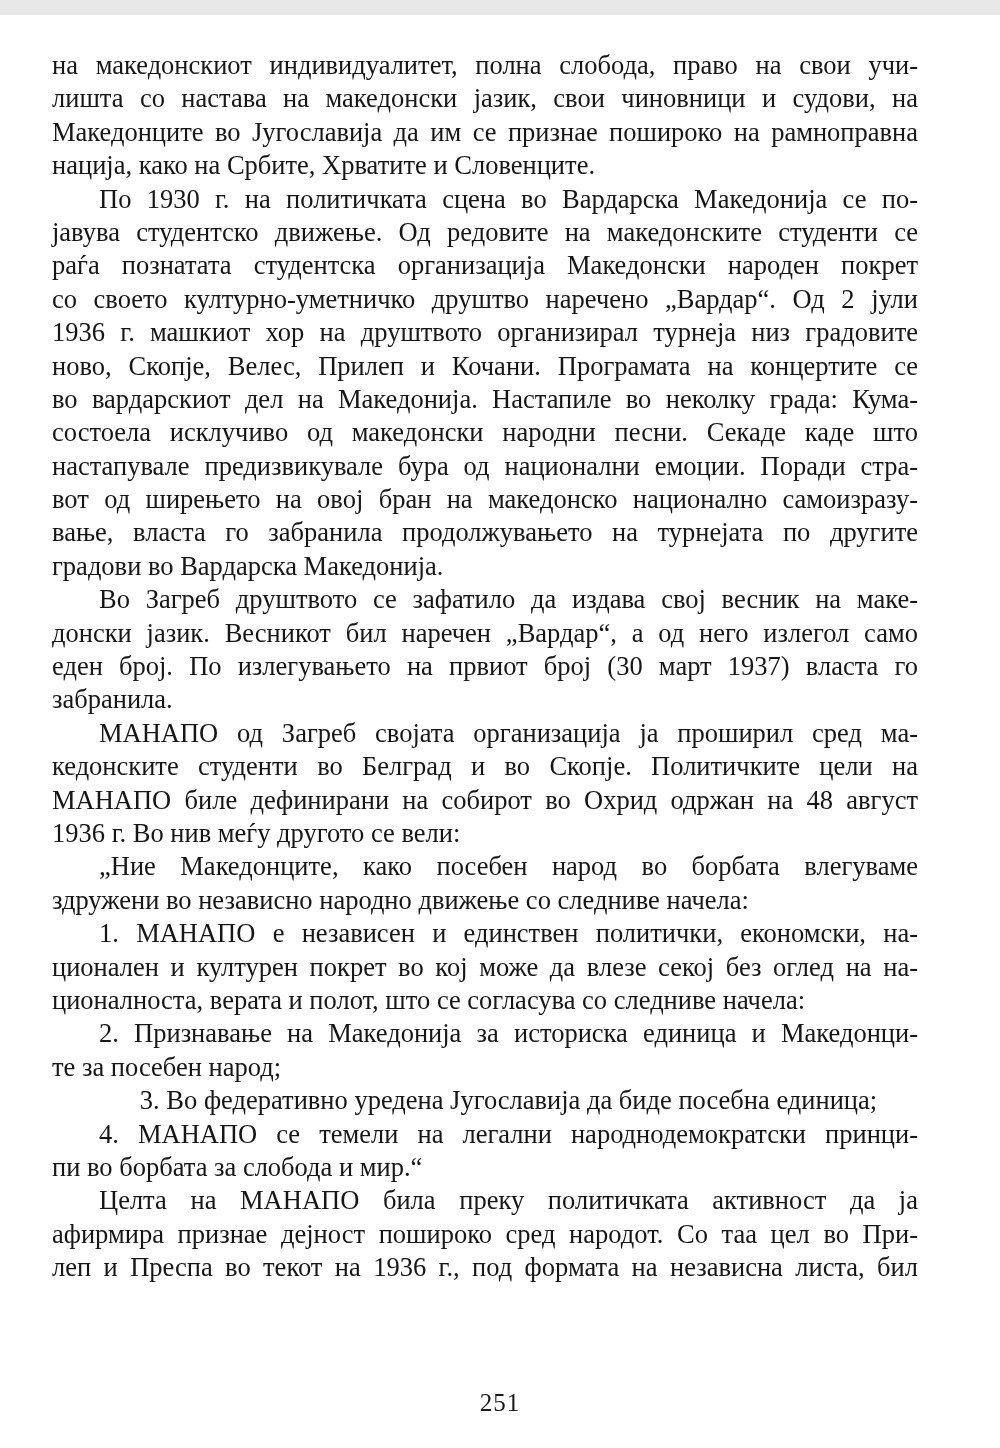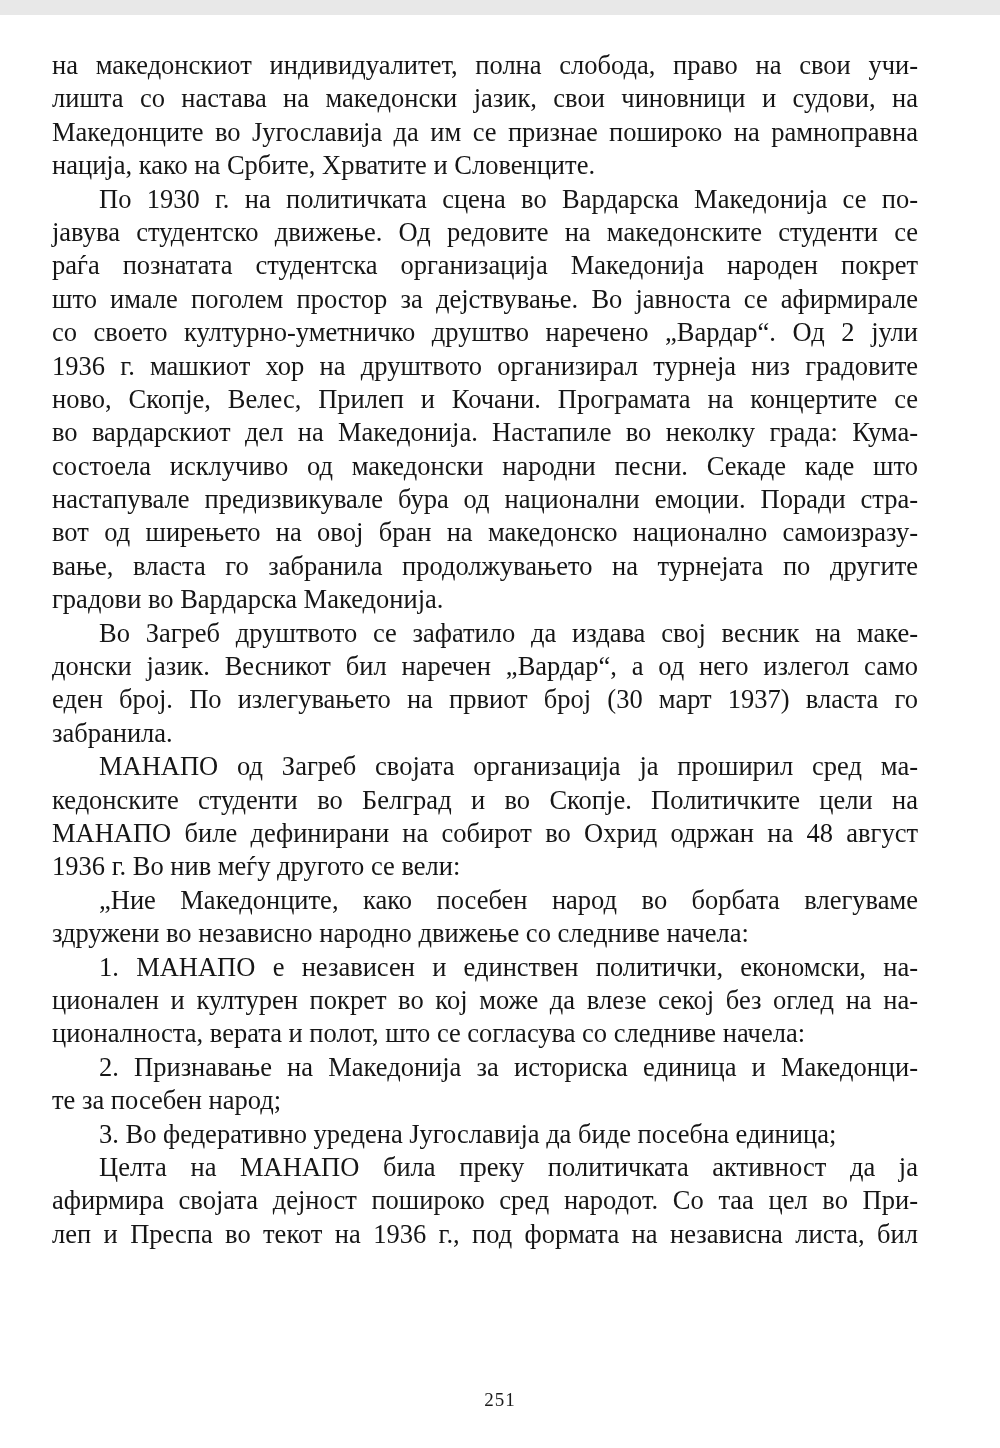--- a/index.html
+++ b/index.html
@@ -29,48 +29,48 @@
   .line {
     height: 33.4px;
     text-align: left;
   }
   .line.j {
     text-align: justify;
     text-align-last: justify;
   }
   .line.ind {
     text-indent: 47px;
+    text-align: center;
   }
   .pagenum {
     position: absolute;
     top: 1374px;
     left: 0;
     width: 1000px;
     text-align: center;
-    font-size: 19px;
+    font-size: 25px;
     letter-spacing: 1px;
     color: #1a1a1a;
   }
 </style>
 </head>
 <body>
 
 <div class="page">
   <div class="text-block" id="text-block">
       <div class="para">
         <div class="line j">на македонскиот индивидуалитет, полна слобода, право на свои учи-</div>
         <div class="line j">лишта со настава на македонски јазик, свои чиновници и судови, на</div>
         <div class="line j">Македонците во Југославија да им се признае пошироко на рамноправна</div>
         <div class="line">нација, како на Србите, Хрватите и Словенците.</div>
       </div>
       <div class="para">
         <div class="line j ind">По 1930 г. на политичката сцена во Вардарска Македонија се по-</div>
         <div class="line j">јавува студентско движење. Од редовите на македонските студенти се</div>
-        <div class="line j">раѓа познатата студентска организација Македонија народен покрет</div>
-        <div class="line j">што имале поголем простор за дејствување. Во јавноста се афирмирале</div>
+        <div class="line j">раѓа познатата студентска организација Македонски народен покрет</div>
         <div class="line j">со своето културно-уметничко друштво наречено „Вардар“. Од 2 јули</div>
         <div class="line j">1936 г. машкиот хор на друштвото организирал турнеја низ градовите</div>
         <div class="line j">ново, Скопје, Велес, Прилеп и Кочани. Програмата на концертите се</div>
         <div class="line j">во вардарскиот дел на Македонија. Настапиле во неколку града: Кума-</div>
         <div class="line j">состоела исклучиво од македонски народни песни. Секаде каде што</div>
         <div class="line j">настапувале предизвикувале бура од национални емоции. Поради стра-</div>
         <div class="line j">вот од ширењето на овој бран на македонско национално самоизразу-</div>
         <div class="line j">вање, власта го забранила продолжувањето на турнејата по другите</div>
         <div class="line">градови во Вардарска Македонија.</div>
       </div>
@@ -96,19 +96,23 @@
         <div class="line">ционалноста, верата и полот, што се согласува со следниве начела:</div>
       </div>
       <div class="para">
         <div class="line j ind">2. Признавање на Македонија за историска единица и Македонци-</div>
         <div class="line">те за посебен народ;</div>
       </div>
       <div class="para">
         <div class="line ind">3. Во федеративно уредена Југославија да биде посебна единица;</div>
       </div>
       <div class="para">
+        <div class="line j ind">4. МАНАПО се темели на легални народнодемократски принци-</div>
+        <div class="line">пи во борбата за слобода и мир.“</div>
+      </div>
+      <div class="para">
         <div class="line j ind">Целта на МАНАПО била преку политичката активност да ја</div>
-        <div class="line j">афирмира својата дејност пошироко сред народот. Со таа цел во При-</div>
+        <div class="line j">афирмира признае дејност пошироко сред народот. Со таа цел во При-</div>
         <div class="line j">леп и Преспа во текот на 1936 г., под формата на независна листа, бил</div>
       </div>
     </div>
   <div class="pagenum">251</div>
 </div>
 
 </body></html>

